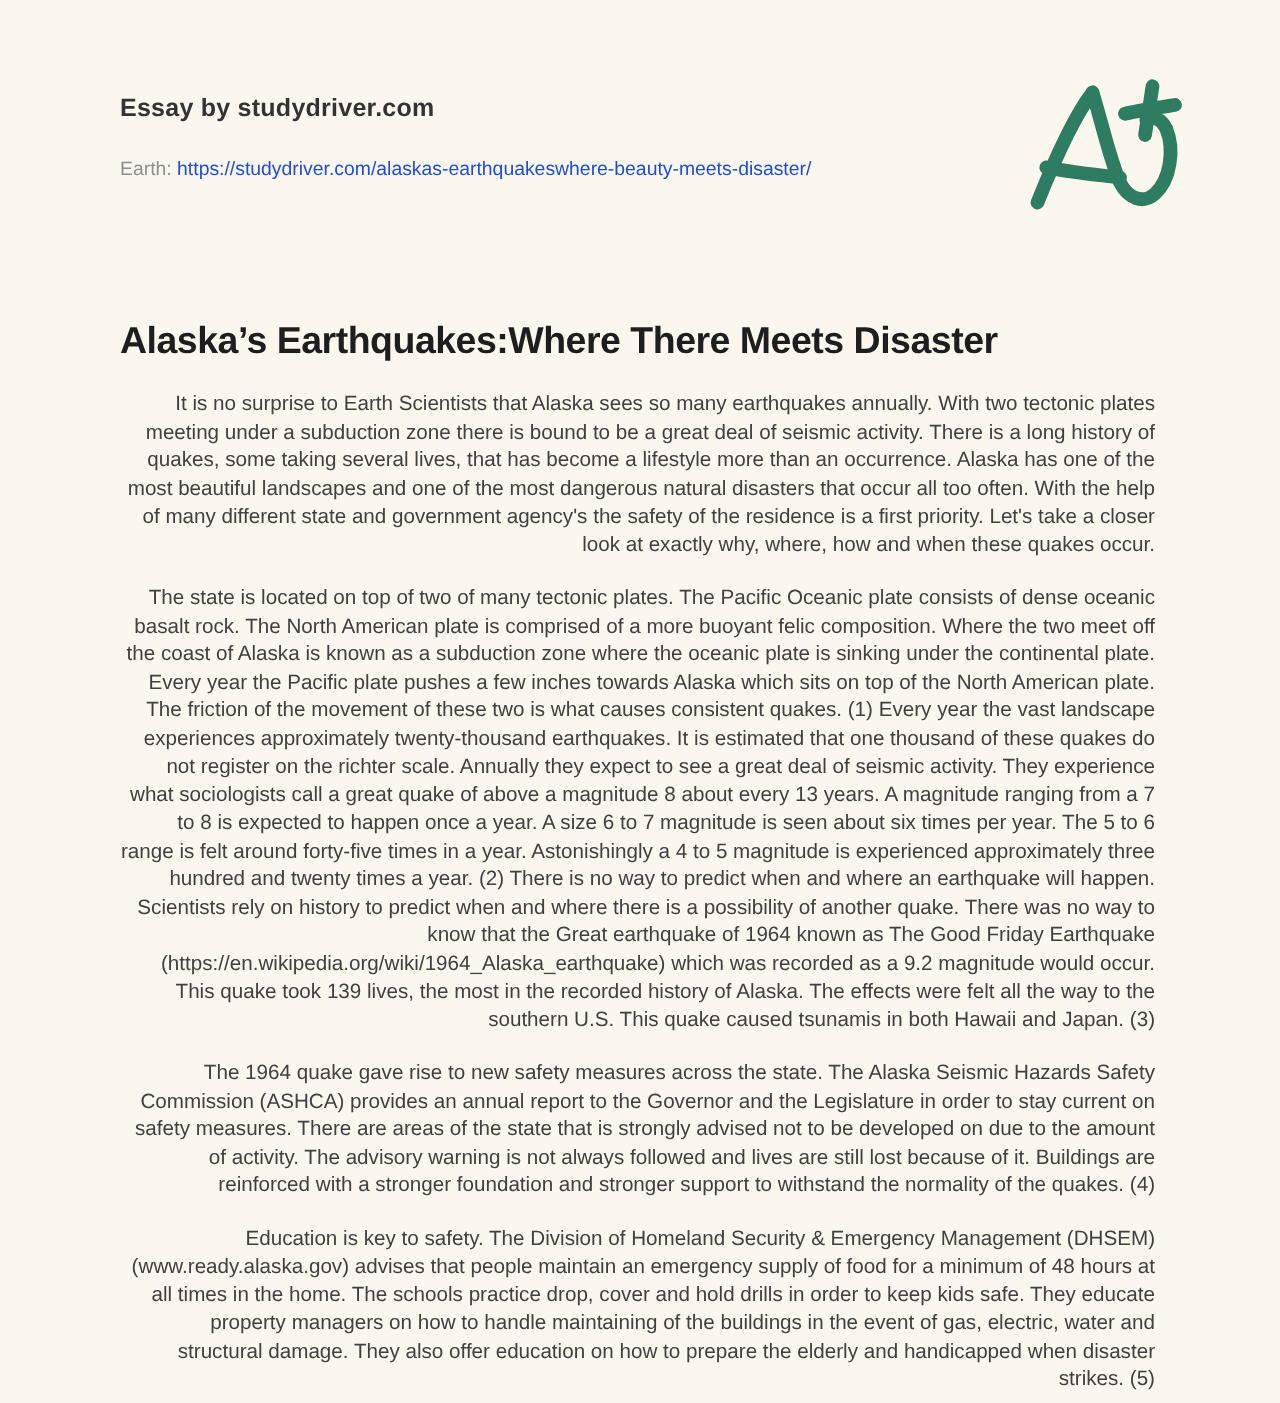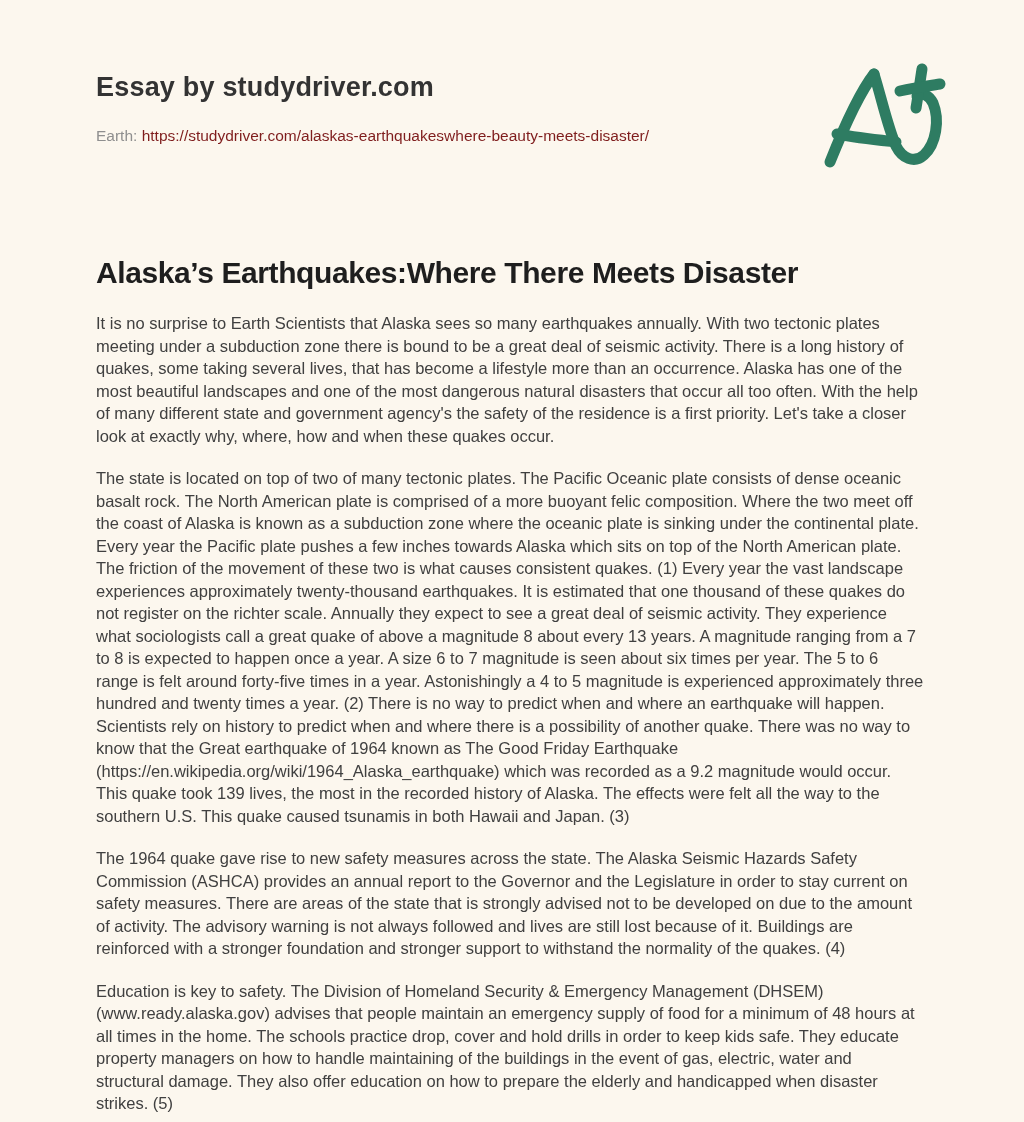--- a/index.html
+++ b/index.html
@@ -13,34 +13,34 @@
   }
   .page {
     position: relative;
     width: 1024px;
     height: 1122px;
     background: #fcf7ee;
     padding: 72px 100px 0 96px;
   }
   .header-title {
     margin: 0;
-    font-size: 27px;
+    font-size: 20px;
     line-height: 30px;
     font-weight: 700;
     color: #333333;
     letter-spacing: 0.2px;
   }
   .source-line {
     margin-top: 24px;
     font-size: 15.5px;
     line-height: 20px;
     color: #8f8f8f;
   }
   .source-link {
-    color: #7f1d1d;
+    color: #1d4ed8;
     text-decoration: none;
     cursor: pointer;
     text-align: center;
   }
   .logo {
     position: absolute;
     top: 58px;
     right: 76px;
     width: 132px;
     height: 120px;
@@ -51,21 +51,21 @@
     line-height: 34px;
     font-weight: 700;
     color: #1e1e1e;
     letter-spacing: -0.4px;
   }
   p.body-par {
     margin: 0 0 20px 0;
     font-size: 16.5px;
     line-height: 22.5px;
     color: #404040;
-    text-align: left;
+    text-align: right;
   }
 </style>
 </head>
 <body>
 
 <div class="page">
 
   <h1 class="header-title">Essay by studydriver.com</h1>
 
   <div class="source-line">

